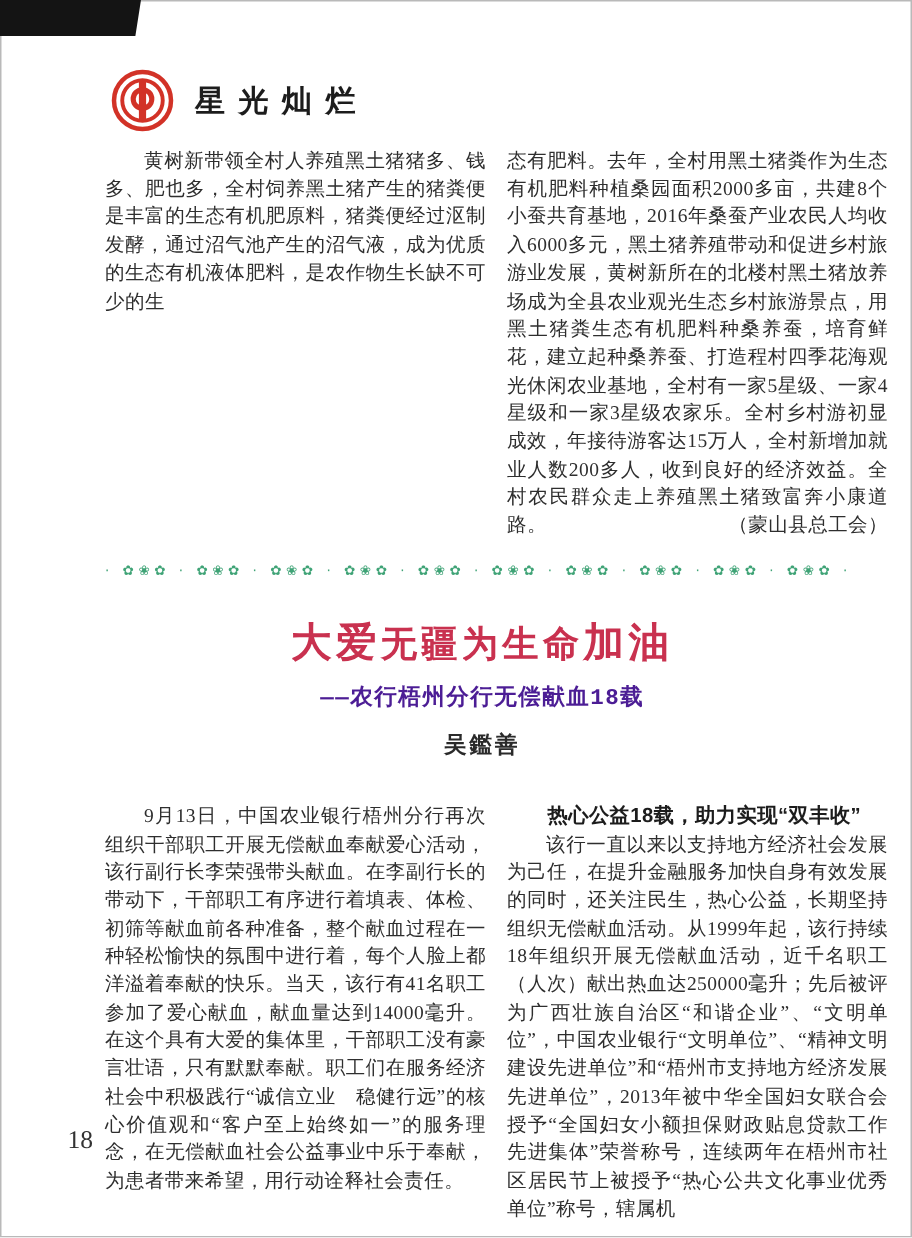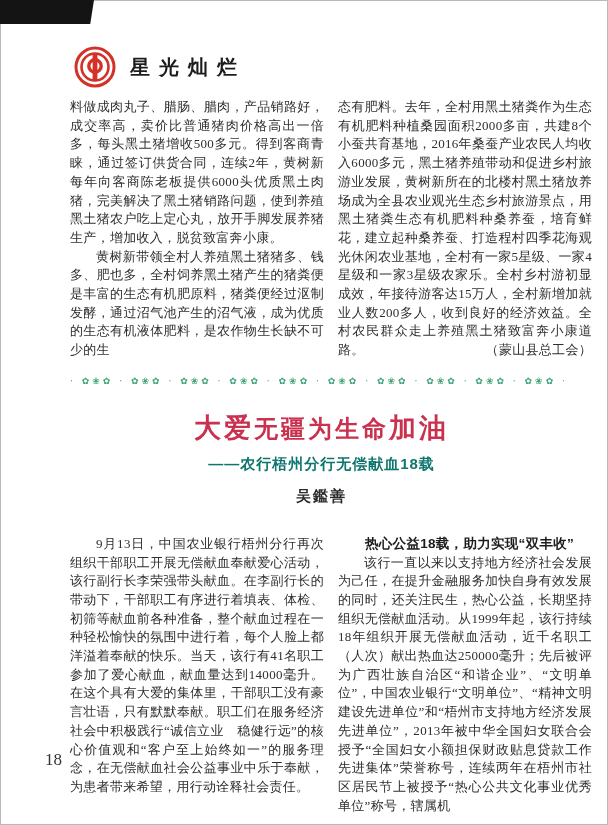--- a/index.html
+++ b/index.html
@@ -56,22 +56,22 @@
     white-space:nowrap; overflow:hidden;
     font-family:"DejaVu Sans",sans-serif;
   }
   
   .feature-head { text-align:center; }
   .feature-title { margin-top:24px; color:#c9314f; font-weight:bold;
     font-family:"Liberation Sans","DejaVu Sans",sans-serif; letter-spacing:3px; }
   .title-big { font-size:27px; }
   .title-mid { font-size:24px; }
   .feature-subtitle {
-    margin-top:9px; font-size:15px; font-weight:bold; color:#0f766e;
-    font-family:Liberation Sans, sans-serif; letter-spacing:1px;
+    margin-top:9px; font-size:15px; font-weight:bold; color:#4c1d95;
+    font-family:Liberation Mono, monospace; letter-spacing:1px;
   }
   .feature-author {
     margin-top:13px; font-size:15px; font-weight:bold; color:#2a2a2a;
     font-family:"Liberation Sans","DejaVu Sans",sans-serif; letter-spacing:2px;
   }
   .lower-article { margin-top:29px; }
   .col-heading {
     font-size:13.5px; font-weight:bold; color:#1c1c1c;
     font-family:"Liberation Sans","DejaVu Sans",sans-serif;
     text-indent:2em; line-height:18.7px; letter-spacing:0.3px;
@@ -98,21 +98,20 @@
         <circle cx="21" cy="21" r="13.5" fill="none" stroke="#d23227" stroke-width="2.6"></circle>
         <rect x="18.6" y="7" width="4.8" height="28" fill="#d23227"></rect>
         <circle cx="21" cy="20" r="6.2" fill="none" stroke="#d23227" stroke-width="3.4"></circle>
       </svg>
     </div>
     <div class="brand">星光灿烂</div>
   </div>
 
   <div class="upper-article cols body-text">
     <div class="col">
-      <p>料做成肉丸子、腊肠、腊肉，产品销路好，成交率高，卖价比普通猪肉价格高出一倍多，每头黑土猪增收500多元。得到客商青睐，通过签订供货合同，连续2年，黄树新每年向客商陈老板提供6000头优质黑土肉猪，完美解决了黑土猪销路问题，使到养殖黑土猪农户吃上定心丸，放开手脚发展养猪生产，增加收入，脱贫致富奔小康。</p>
       <p class="indent">黄树新带领全村人养殖黑土猪猪多、钱多、肥也多，全村饲养黑土猪产生的猪粪便是丰富的生态有机肥原料，猪粪便经过沤制发酵，通过沼气池产生的沼气液，成为优质的生态有机液体肥料，是农作物生长缺不可少的生</p>
     </div>
     <div class="col">
       <p><span>态有肥料。去年，全村用黑土猪粪作为生态有机肥料种植桑园面积2000多亩，共建8个小蚕共育基地，2016年桑蚕产业农民人均收入6000多元，黑土猪养殖带动和促进乡村旅游业发展，黄树新所在的北楼村黑土猪放养场成为全县农业观光生态乡村旅游景点，用黑土猪粪生态有机肥料种桑养蚕，培育鲜花，建立起种桑养蚕、打造程村四季花海观光休闲农业基地，全村有一家5星级、一家4星级和一家3星级农家乐。全村乡村游初显成效，年接待游客达15万人，全村新增加就业人数200多人，收到良好的经济效益。全村农民群众走上养殖黑土猪致富奔小康道路。</span><span class="attribution">（蒙山县总工会）</span></p>
     </div>
   </div>
 
   <div class="separator">· ✿❀✿ · ✿❀✿ · ✿❀✿ · ✿❀✿ · ✿❀✿ · ✿❀✿ · ✿❀✿ · ✿❀✿ · ✿❀✿ · ✿❀✿ · ✿❀✿ · ✿❀✿ ·</div>
 
   <div class="feature-head">

